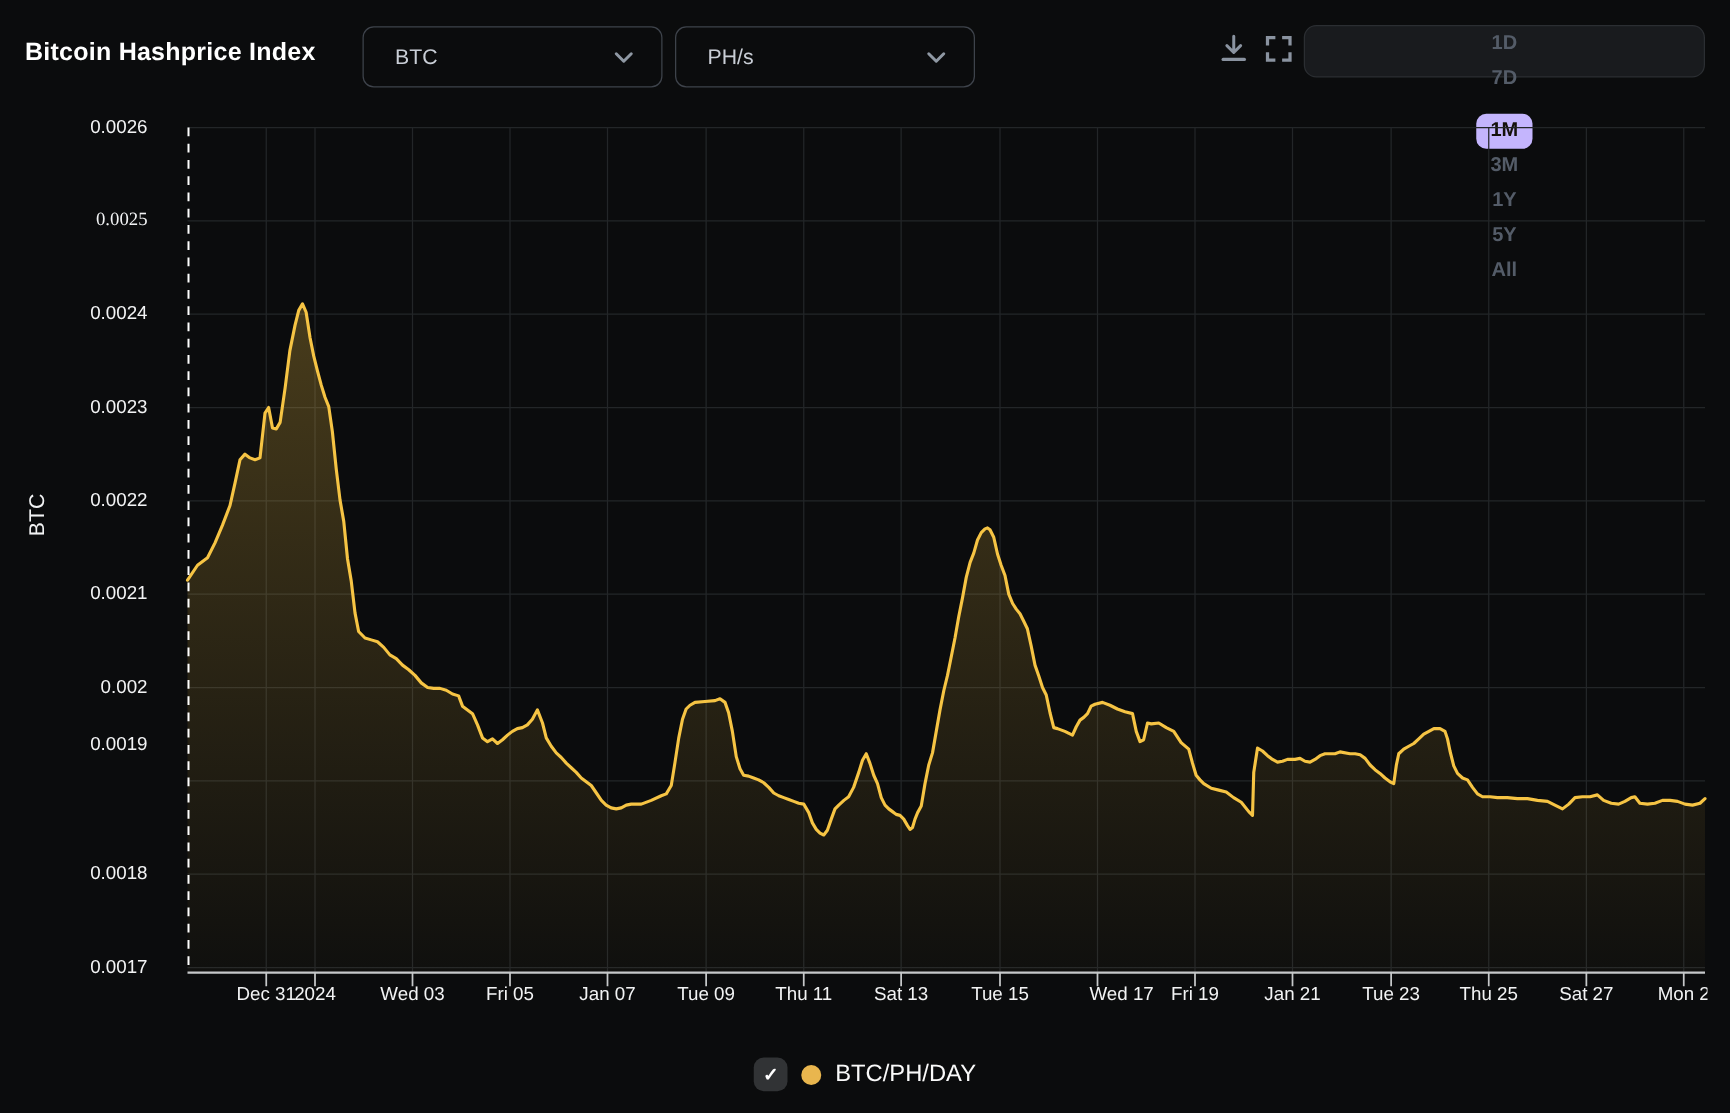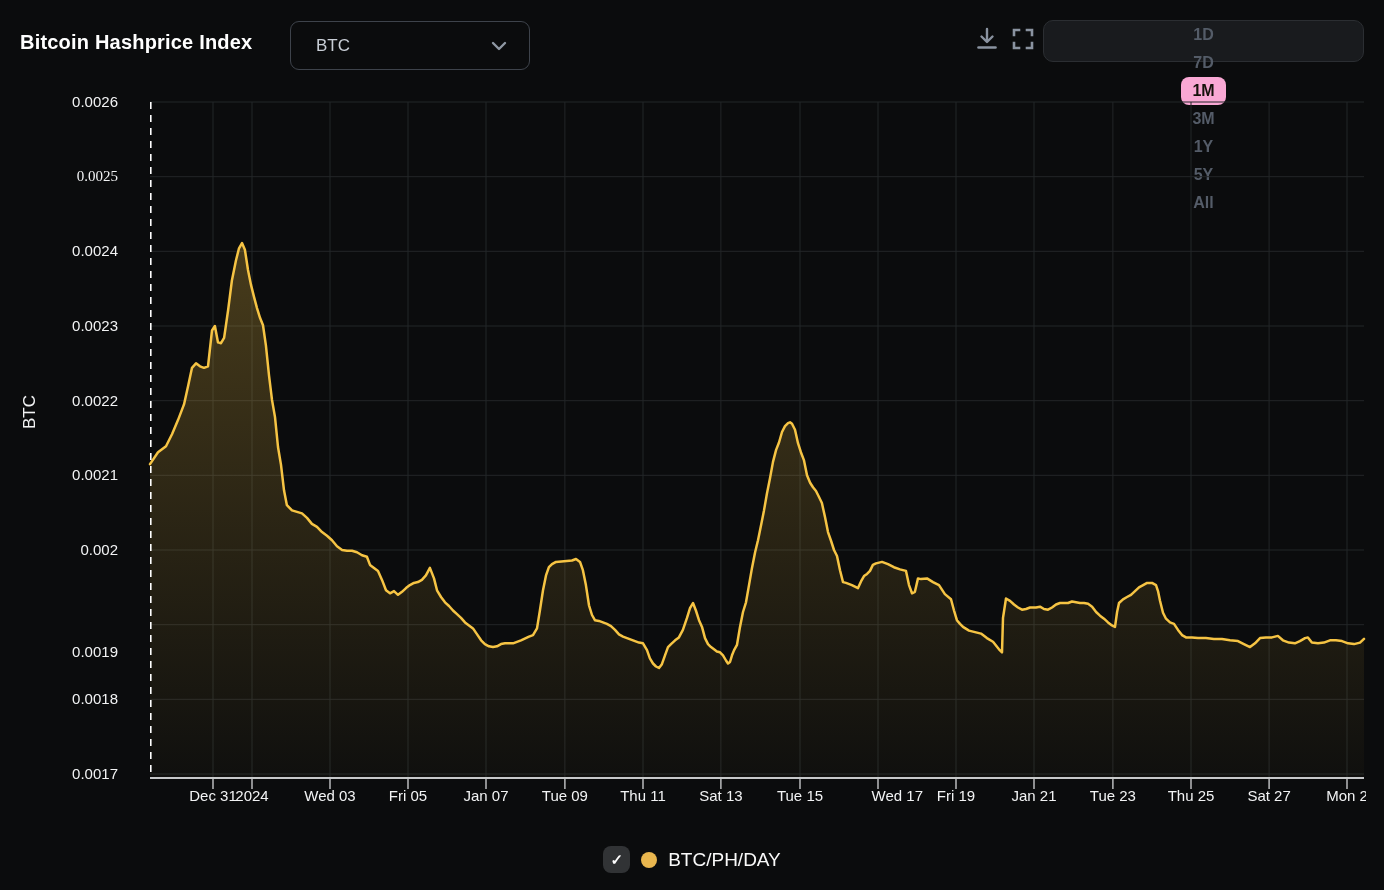--- a/index.html
+++ b/index.html
@@ -29,21 +29,21 @@
   .range-group {
     position:absolute; left:1043px; top:20px; width:321px; height:42px;
     background:#191B1E; border:1px solid #2B2E32; border-radius:10px;
     display:flex; align-items:center; justify-content:space-around; padding:0 8px;flex-direction:column;
   }
   .range-btn {
     border:none; background:transparent; color:#545C68;
     font-family:"Liberation Sans", sans-serif;
     font-size:16px; font-weight:bold; padding:5px 8px; border-radius:8px; cursor:pointer;
   }
-  .range-btn.active { background:#f9a8d4; color:#15110a; padding:5px 11px; }
+  .range-btn.active { background:#c4b5fd; color:#15110a; padding:5px 11px;margin-top:14px; }
   
   .plot { position:absolute; left:150px; top:102px; width:1214px; height:700px; overflow:visible; }
   .y-labels { position:absolute; left:0; top:102px; width:118px; height:676px; }
   .y-labels div {
     position:absolute; width:100%; text-align:right;
     font-size:15px; color:#F2F3F4;
   }
   .y-axis-title {
     position:absolute; left:12px; top:402px; width:36px;
     transform:rotate(-90deg); transform-origin:center;
@@ -73,20 +73,26 @@
 <div class="header">
   <div class="title">Bitcoin Hashprice Index</div>
 
   <div class="dropdown dd1">
     <span class="dd-label">BTC</span>
     <svg width="16" height="10" viewBox="0 0 16 10">
       <polyline points="2,2 8,8 14,2" fill="none" stroke="#8F98A3" stroke-width="2.4" stroke-linecap="round" stroke-linejoin="round"></polyline>
     </svg>
   </div>
 
+  <div class="dropdown dd2">
+    <span class="dd-label">PH/s</span>
+    <svg width="16" height="10" viewBox="0 0 16 10">
+      <polyline points="2,2 8,8 14,2" fill="none" stroke="#8F98A3" stroke-width="2.4" stroke-linecap="round" stroke-linejoin="round"></polyline>
+    </svg>
+  </div>
 
   <div class="icon-btn download">
     <svg width="26" height="26" viewBox="0 0 26 26">
       <path d="M13 3 v12 M7.5 10.5 L13 16 l5.5 -5.5" fill="none" stroke="#8A93A0" stroke-width="2.4" stroke-linecap="round" stroke-linejoin="round"></path>
       <path d="M4.5 21.5 h17" stroke="#8A93A0" stroke-width="2.6" stroke-linecap="round"></path>
     </svg>
   </div>
 
   <div class="icon-btn fullscreen">
     <svg width="24" height="24" viewBox="0 0 24 24">
@@ -107,21 +113,21 @@
 
 <div class="y-axis-title">BTC</div>
 <div class="y-labels" id="y-labels">
     <div style="top: -9px;">0.0026</div>
     <div style="top: 65.7px; font-family: Liberation Serif, serif;">0.0025</div>
     <div style="top: 140.3px;">0.0024</div>
     <div style="top: 215px; padding-left: 17px;">0.0023</div>
     <div style="top: 289.7px;">0.0022</div>
     <div style="top: 364.3px;">0.0021</div>
     <div style="top: 439px;">0.002</div>
-    <div style="top: 541px; padding-left: 24px;">0.0019</div>
+    <div style="top: 485px; padding-left: 24px;">0.0019</div>
     <div style="top: 588.3px;">0.0018</div>
     <div style="top: 663px;">0.0017</div>
   </div>
 <svg class="plot" id="chart-svg" viewBox="0 0 1214 700">
     <defs>
       <linearGradient id="areaGrad" x1="0" y1="0" x2="0" y2="1">
         <stop offset="0%" stop-color="#F6C444" stop-opacity="0.26"></stop>
         <stop offset="100%" stop-color="#F6C444" stop-opacity="0.02"></stop>
       </linearGradient>
     </defs>

